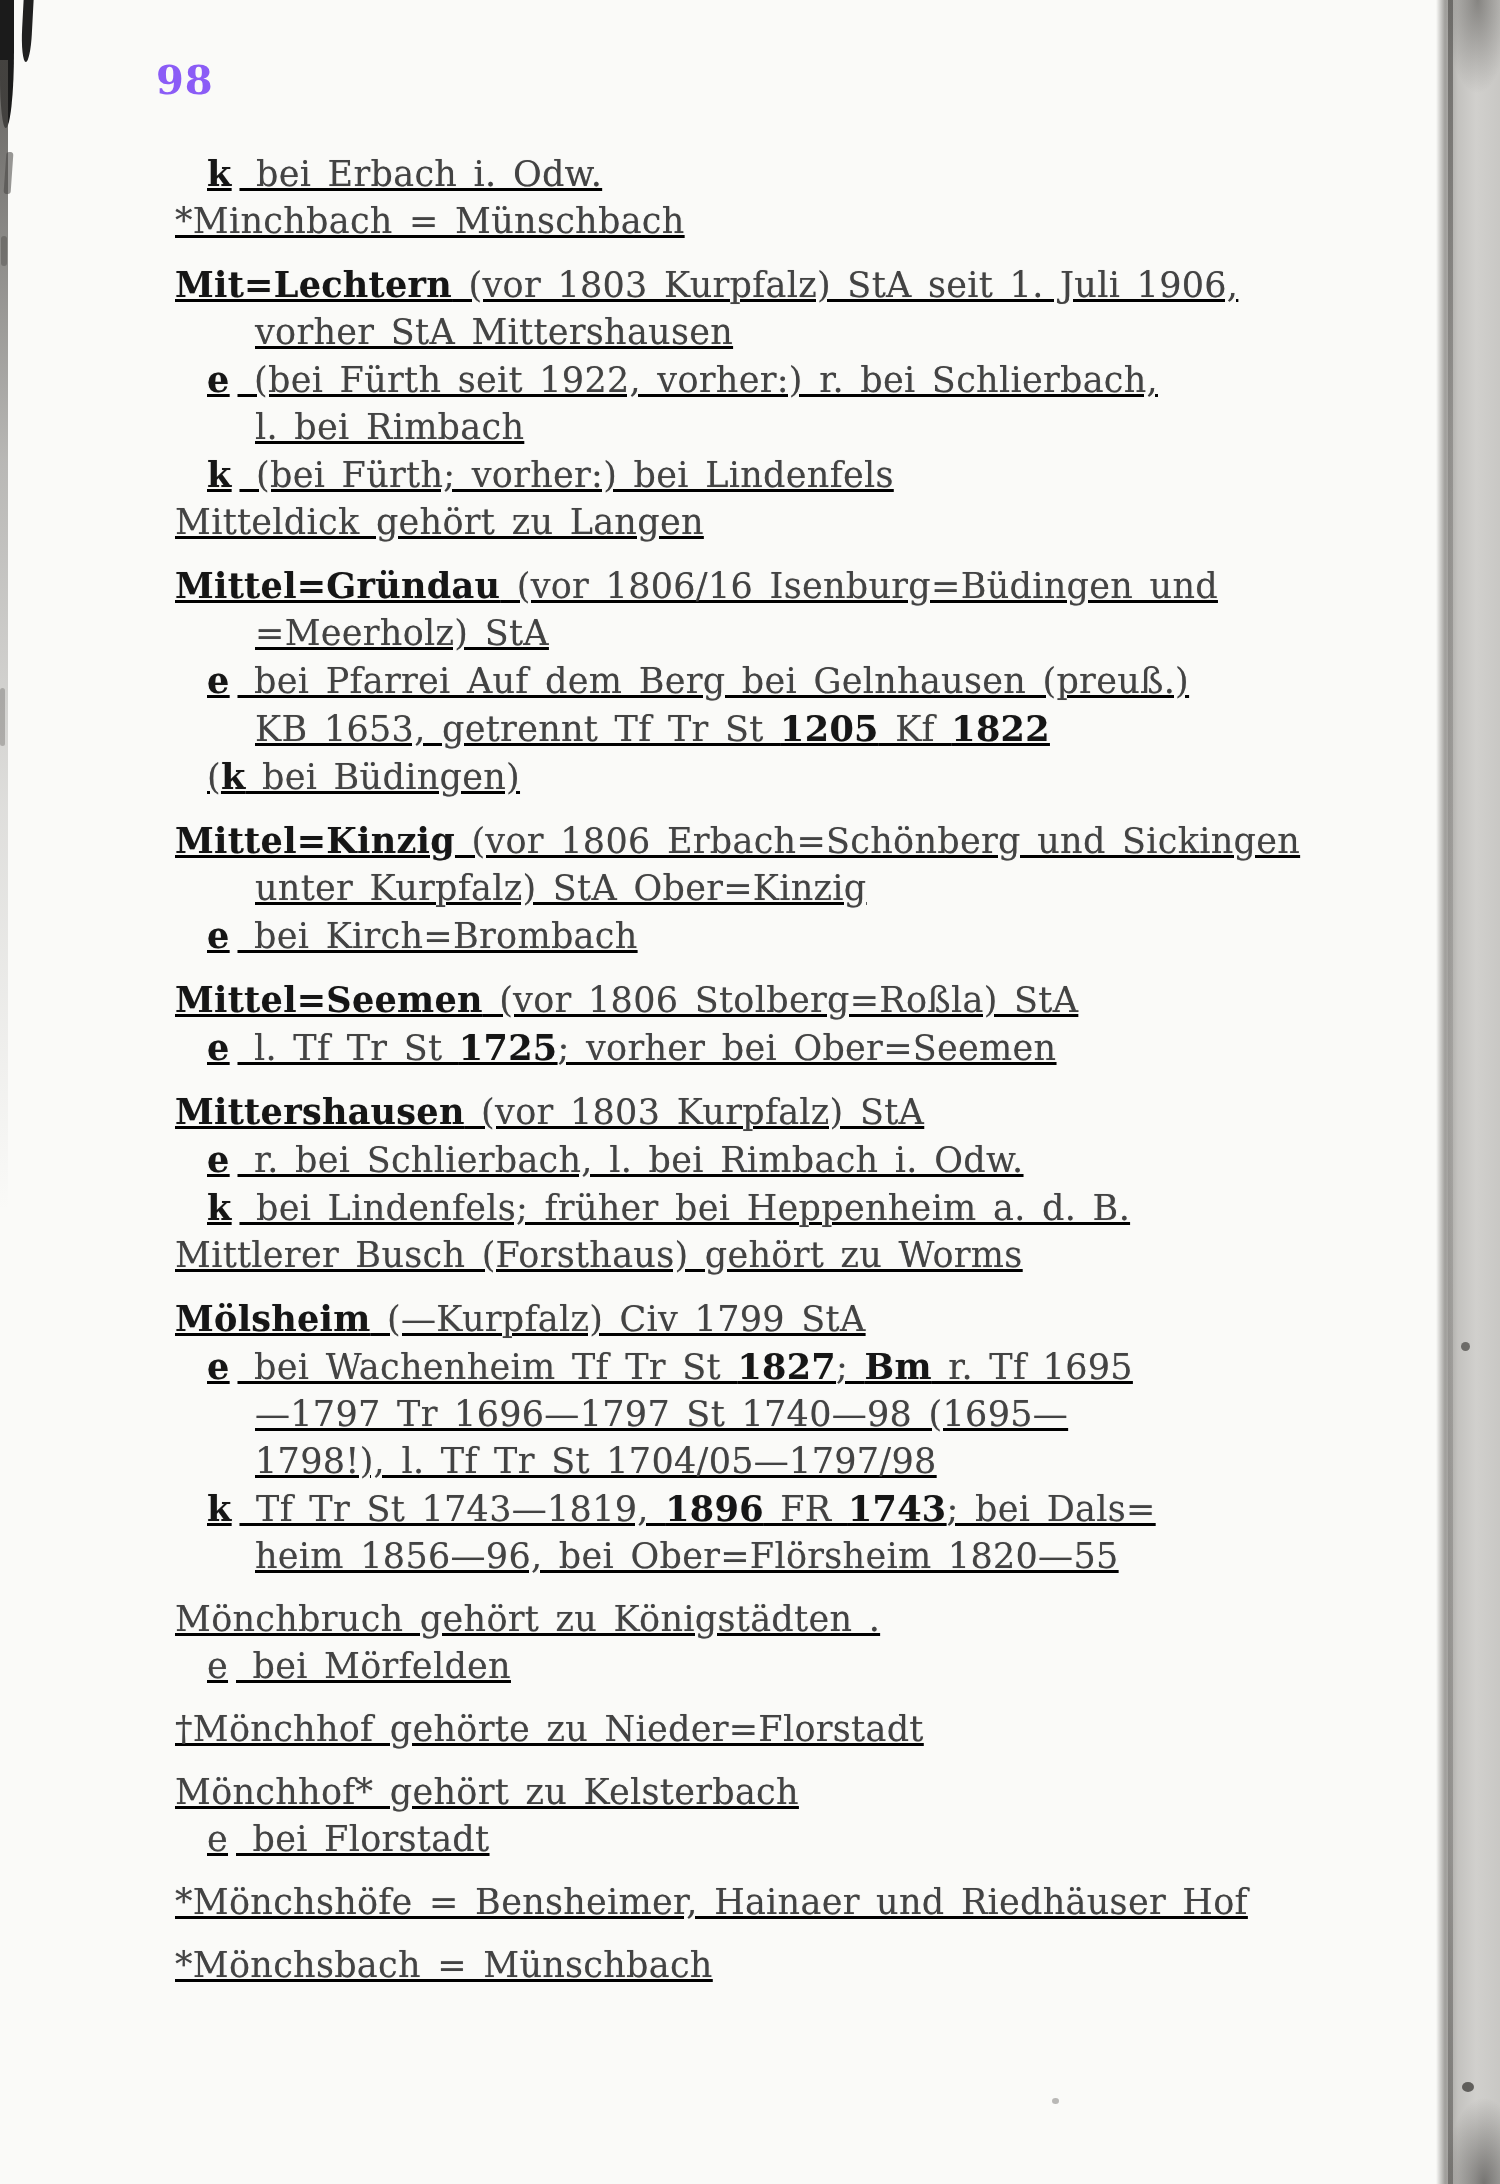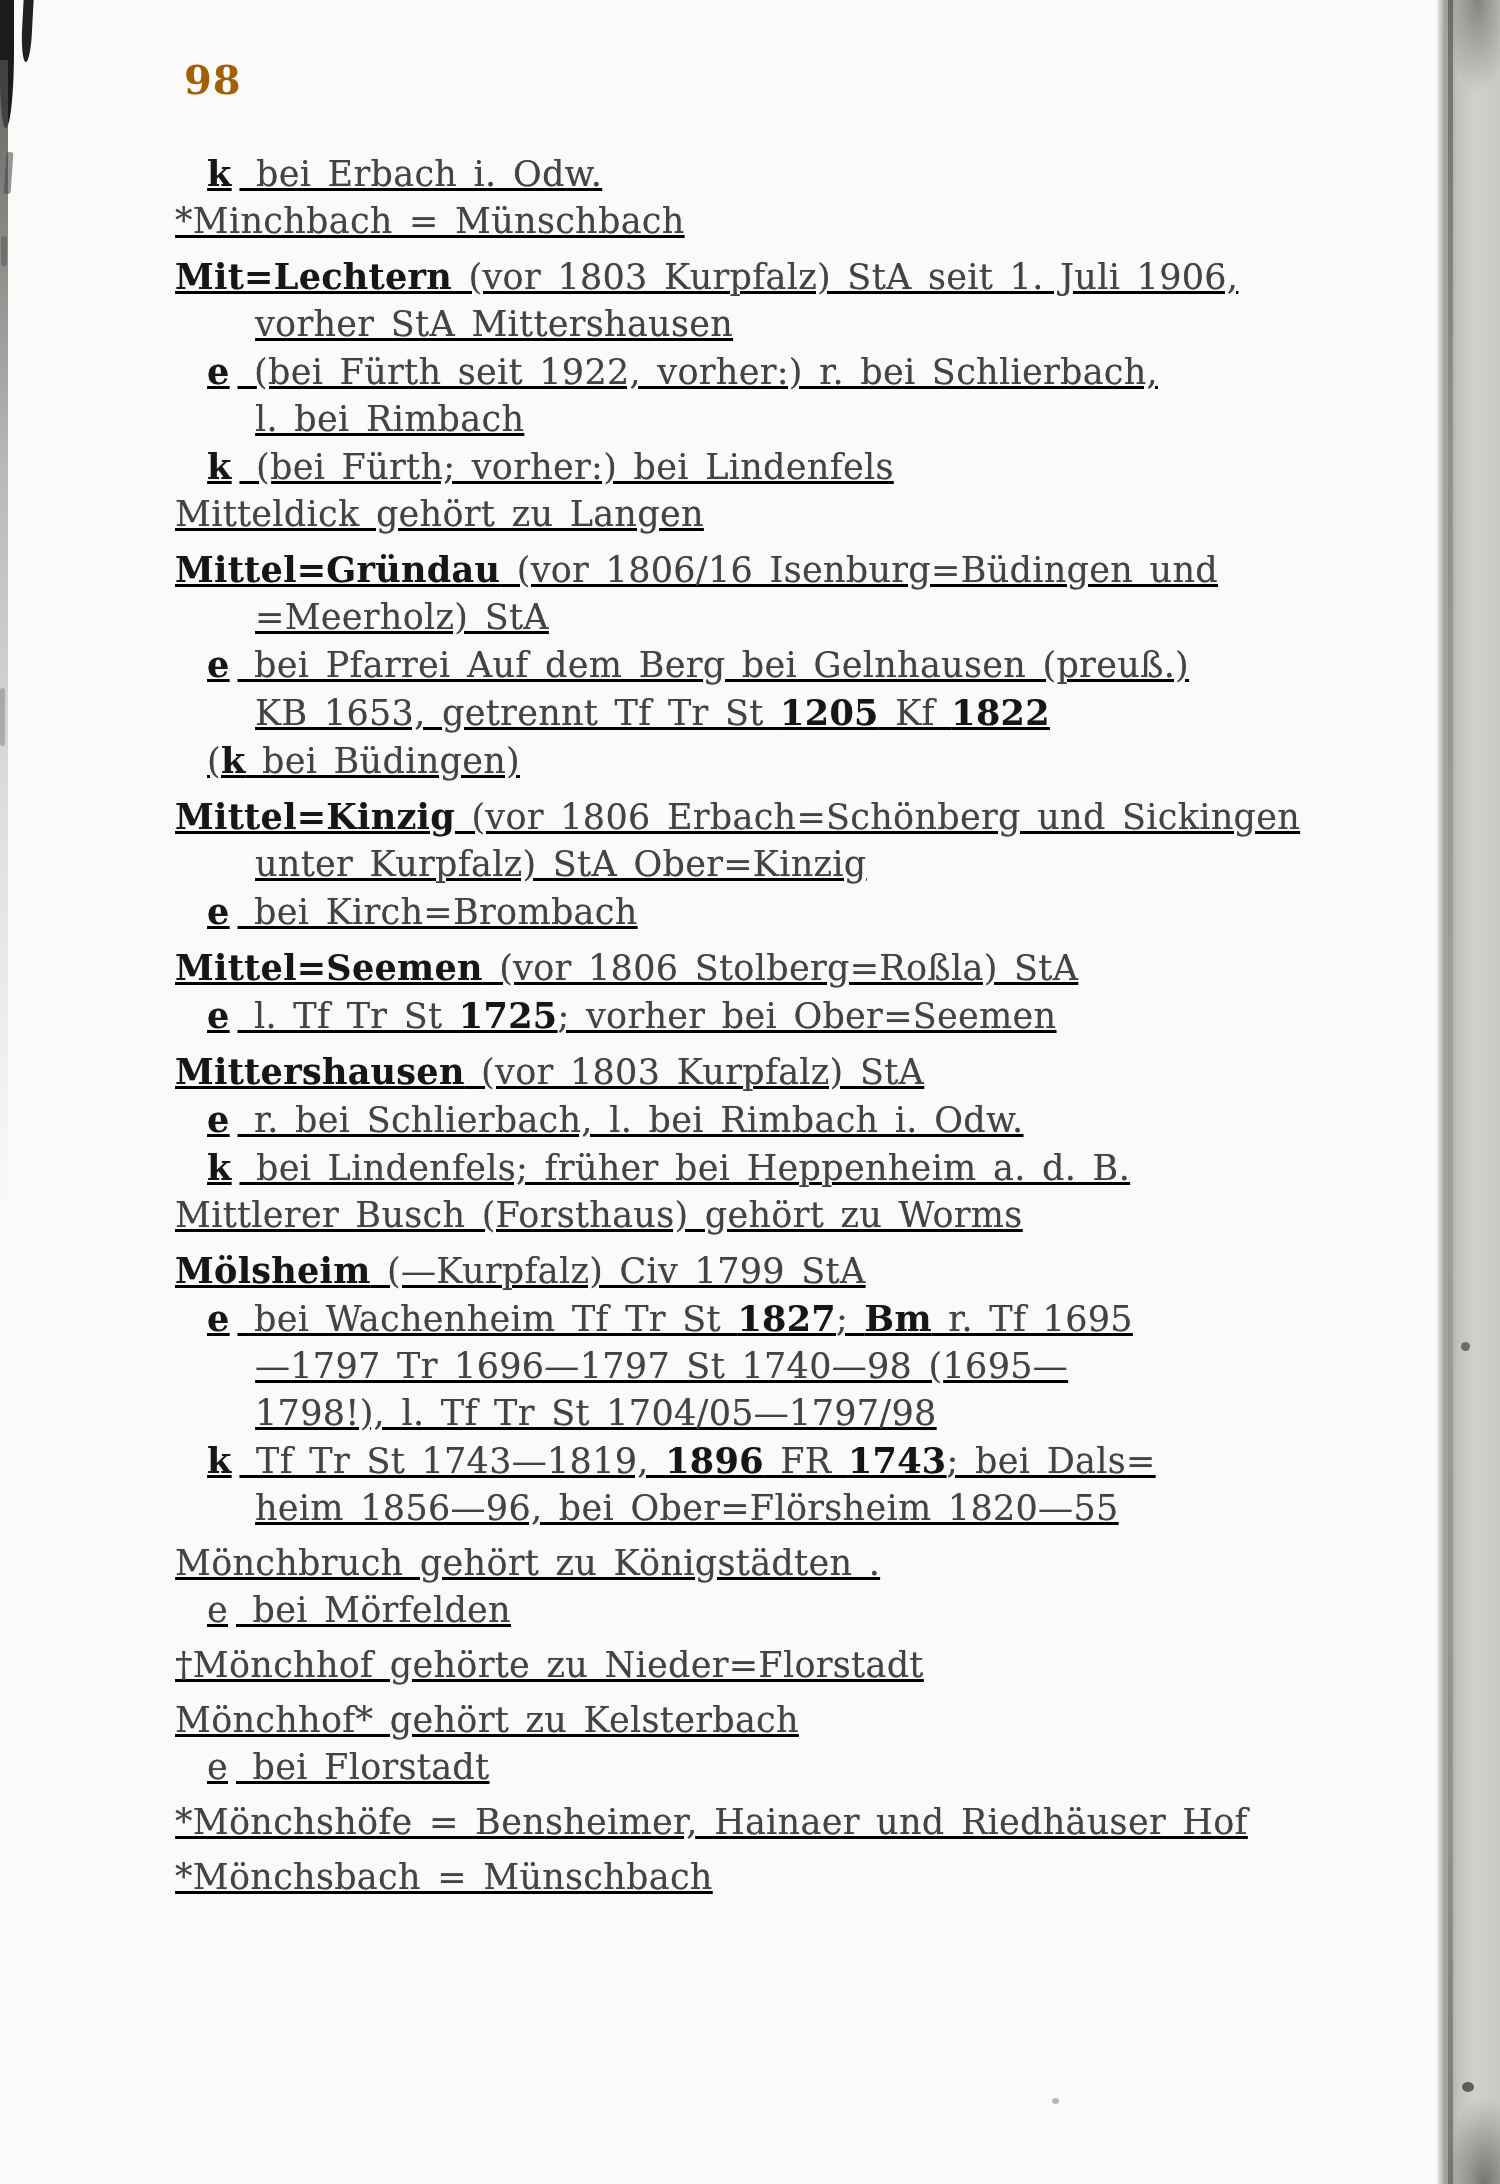--- a/index.html
+++ b/index.html
@@ -65,29 +65,29 @@
       rgba(130,128,125,0.30) 50%,
       rgba(110,108,105,0.45) 85%,
       rgba(85,83,80,0.6) 100%);
   }
   .speck-1 { right: 30px; top: 1342px; width: 9px; height: 9px; background: rgba(60,58,56,0.65); border-radius: 50%; }
   .speck-2 { right: 26px; top: 2082px; width: 12px; height: 10px; background: rgba(50,48,46,0.7); border-radius: 50%; }
   .speck-3 { left: 1052px; top: 2098px; width: 7px; height: 6px; background: rgba(120,118,115,0.5); border-radius: 50%; }
 
   
   .page-number {
-    position: absolute; left: 184px; top: 56px;
-    font-size: 40px; font-weight: bold; color: #a16207;
+    position: absolute; left: 156px; top: 56px;
+    font-size: 40px; font-weight: bold; color: #8b5cf6;
     letter-spacing: 1px;
   }
   .text-block {
     position: absolute; left: 175px; top: 150px; width: 1250px;
   }
   .entry { margin: 0; text-decoration: underline; }
-  .entry.gap { margin-top: 8px; }
+  .entry.gap { margin-top: 16px; }
   .line {
     white-space: pre;
     line-height: 47px;
     font-size: 35px;
     color: var(--ink);
     letter-spacing: 0.3px;
     word-spacing: 5px;
     text-shadow: 0 0 0.7px rgba(40,40,40,0.45);
   }
   .line.sub  { margin-left: 32px; }

